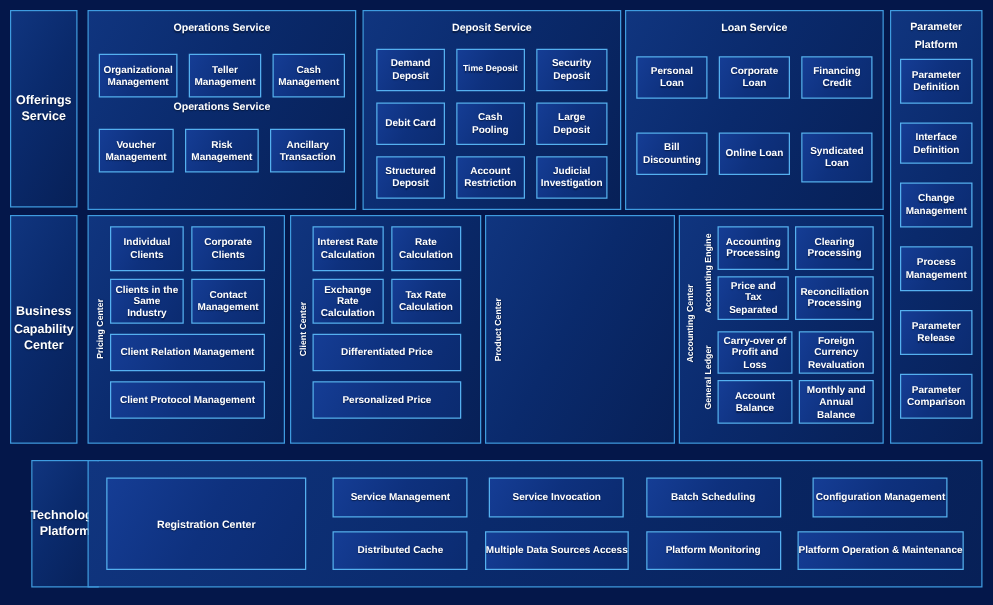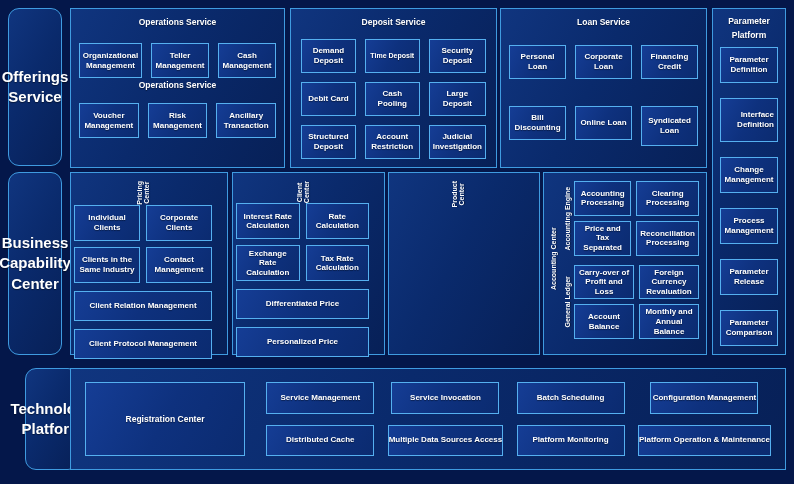--- a/index.html
+++ b/index.html
@@ -27,36 +27,36 @@
     font-weight:bold;font-size:8px;line-height:1.2;
     padding:2px 3px;
     text-shadow:0 1px 1px rgba(0,0,0,.45);
   }
   .ptitle{
     text-align:center;font-size:8.5px;font-weight:bold;color:#fff;
     text-shadow:0 1px 1px rgba(0,0,0,.45);
   }
   .sidebar-label{
     display:flex;align-items:center;justify-content:center;
-    text-align:center;font-size:15px;font-weight:bold;line-height:1.35;
-    padding:4px;text-shadow:0 1px 1px rgba(0,0,0,.45);border-radius:11px;
+    text-align:center;font-size:10px;font-weight:bold;line-height:1.35;
+    padding:4px;text-shadow:0 1px 1px rgba(0,0,0,.45);
   }
   .vlabel{
     writing-mode:vertical-rl;
     transform:rotate(180deg);
     font-size:7px;font-weight:bold;color:#fff;
     display:flex;align-items:center;justify-content:center;
     text-align:center;line-height:1;
     text-shadow:0 1px 1px rgba(0,0,0,.45);
     flex:0 0 14px;
   }
   .row3{display:flex;justify-content:center;gap:9px;}
   .grid2{display:grid;grid-template-columns:1fr 1fr;gap:6px;}
   .wide{margin-top:8px;height:30px;}
-  .cap-group{display:flex;padding:8px 15px 8px 3px;flex-direction:column;}
+  .cap-group{display:flex;padding:8px 15px 8px 3px;}
   .cap-content{flex:1;display:flex;flex-direction:column;}
   .botcol{flex:1;display:flex;flex-direction:column;gap:11px;align-items:center;justify-content:center;}
   .botnode{height:32px;white-space:nowrap;padding:0 0;min-width:108px;}
 </style>
 </head>
 <body>
 
 <div class="panel sidebar-label" style="left:8px;top:8px;width:54px;height:158px;">Offerings Service</div>
 
 <div class="panel sidebar-label" style="left:8px;top:172px;width:54px;height:183px;">Business Capability Center</div>
@@ -105,21 +105,21 @@
     <div class="node" style="width:62px;height:34px;">Online Loan</div>
     <div class="node" style="width:62px;height:40px;">Syndicated Loan</div>
   </div>
 </div>
 
 <div class="panel" style="left:712px;top:8px;width:74px;height:347px;display:flex;flex-direction:column;align-items:center;">
   <div class="ptitle" style="margin-top:7px;">Parameter</div>
   <div class="ptitle" style="margin-top:4px;">Platform</div>
   <div style="display:flex;flex-direction:column;gap:15px;margin-top:7px;">
     <div class="node" style="width:58px;height:36px;">Parameter Definition</div>
-    <div class="node" style="width:58px;height:44px;text-align:right;">Interface Definition</div>
+    <div class="node" style="width:58px;height:33px;">Interface Definition</div>
     <div class="node" style="width:58px;height:36px;">Change Management</div>
     <div class="node" style="width:58px;height:36px;">Process Management</div>
     <div class="node" style="width:58px;height:36px;">Parameter Release</div>
     <div class="node" style="width:58px;height:36px;">Parameter Comparison</div>
   </div>
 </div>
 
 <div class="panel cap-group" style="left:70px;top:172px;width:158px;height:183px;">
   <div class="vlabel">Pricing Center</div>
   <div class="cap-content">

